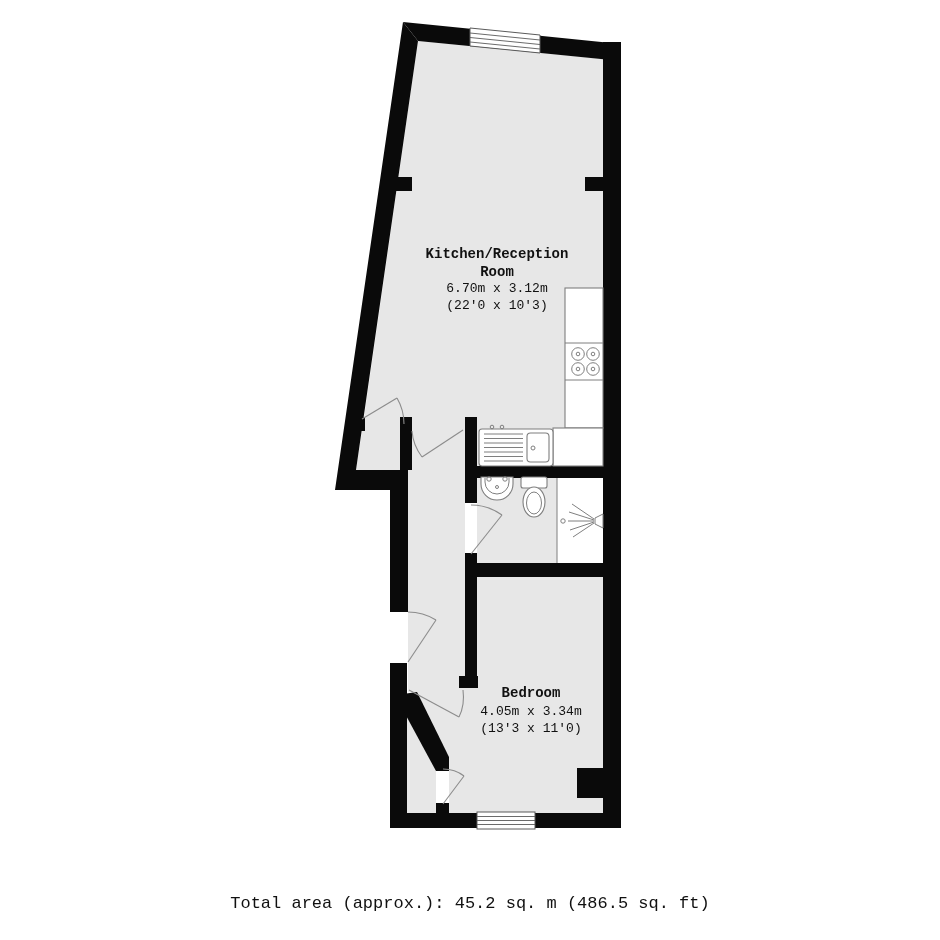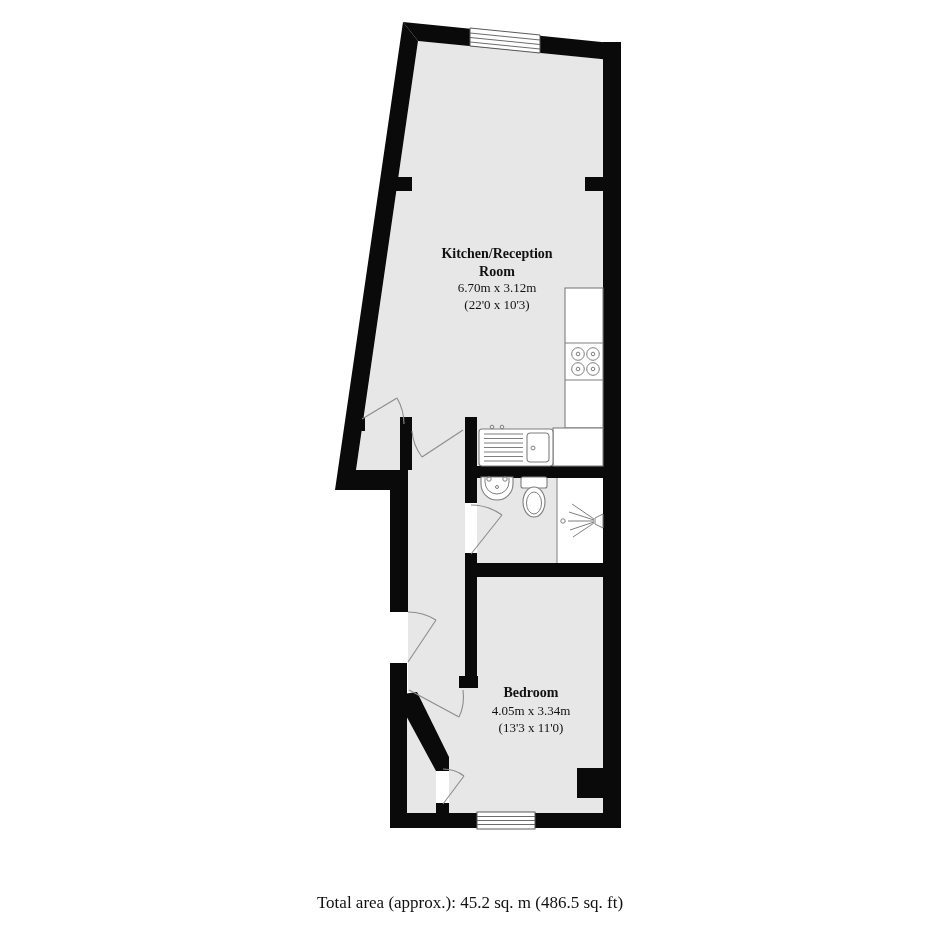--- a/index.html
+++ b/index.html
@@ -1,17 +1,17 @@
 <!DOCTYPE html>
 <html><head>
 <meta charset="utf-8">
 <style>
   html,body{margin:0;padding:0;background:#ffffff;}
   .canvas{position:relative;width:940px;height:940px;background:#ffffff;overflow:hidden;
-          font-family:Liberation Serif, serif;}
+          font-family:Liberation Mono, monospace;}
   svg{position:absolute;left:0;top:0;width:940px;height:940px;}
   .floor{fill:#e7e7e7;stroke:none;}
   .wall{fill:#0a0a0a;stroke:none;}
   .fix{fill:#ffffff;stroke:#7f7f7f;stroke-width:1.1;}
   .fixline{stroke:#7f7f7f;stroke-width:1;fill:none;}
   .door{stroke:#8c8c8c;stroke-width:1.1;fill:none;}
   .win{fill:#ffffff;stroke:#5a5a5a;stroke-width:1;}
   .winline{stroke:#5a5a5a;stroke-width:0.9;fill:none;}
   .roomname{font-size:14px;font-weight:bold;fill:#111111;text-anchor:middle;}
   .roomdim{font-size:13px;fill:#111111;text-anchor:middle;}

